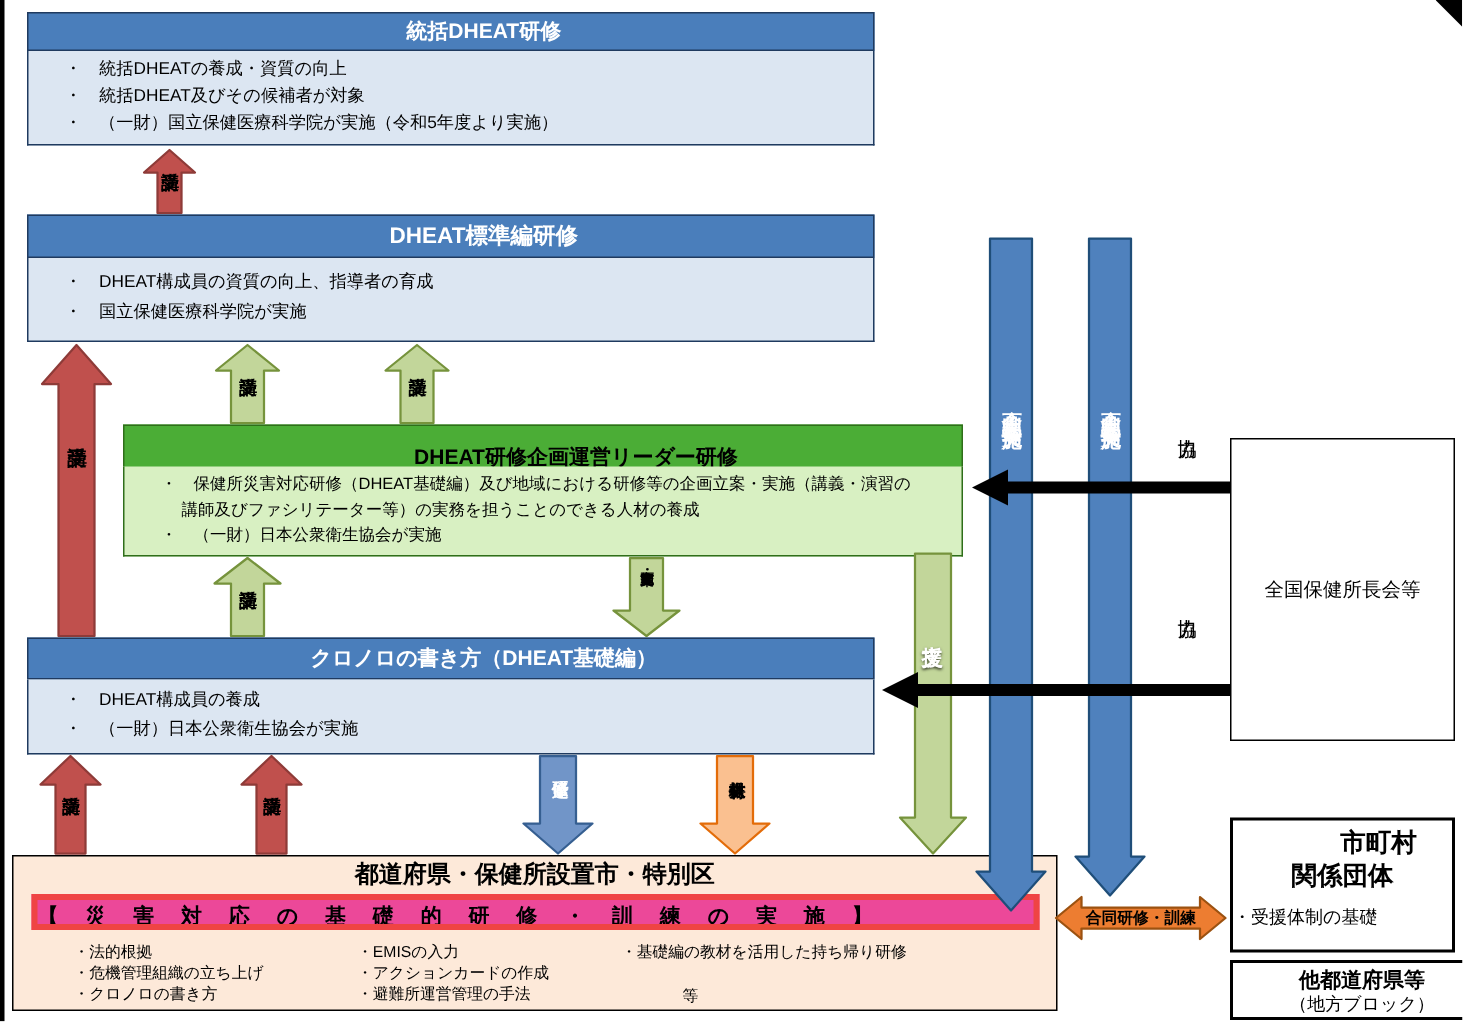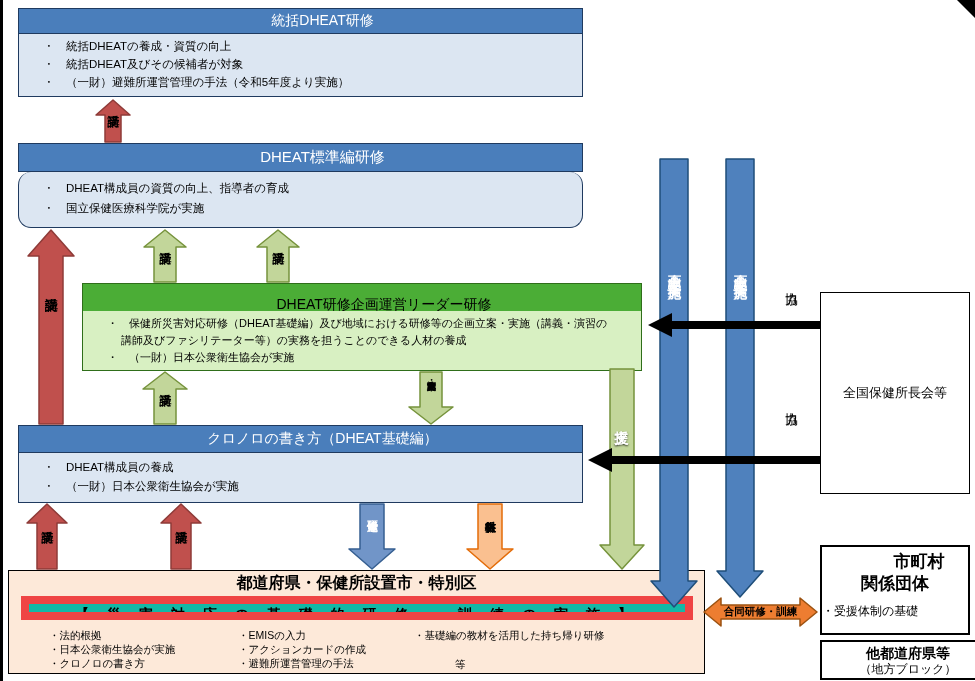--- a/index.html
+++ b/index.html
@@ -1,20 +1,20 @@
 <!DOCTYPE html>
 <html><head>
 <meta charset="utf-8">
 <style>
   html,body{margin:0;padding:0;background:#fff;}
   *{box-sizing:border-box;}
   #canvas{position:relative;width:975px;height:681px;background:#fff;overflow:hidden;
           font-family:"Liberation Sans","DejaVu Sans",sans-serif;color:#000;}
   .abs{position:absolute;}
-  .hdr{position:absolute;display:flex;align-items:center;justify-content:center;font-weight:normal;padding-left:44px;}
+  .hdr{position:absolute;display:flex;align-items:center;justify-content:center;font-weight:bold;padding-left:44px;}
   .hdr-blue{background:#4a7ebb;color:#fff;border:1.4px solid #1f3a5f;}
   .hdr-green{background:#4bad36;color:#000;border:1.4px solid #2f6e1a;}
   .bdy{position:absolute;padding:3px 24px;}
   .bdy-blue{background:#dce6f2;border:1.4px solid #1f3a5f;border-top:none;}
   .bdy-green{background:#d8f0c2;border:1.4px solid #2f6e1a;border-top:none;}
   .bl{font-size:11.5px;line-height:18px;padding-left:14px;text-indent:-14px;}
   .bl-sm{font-size:11px;line-height:17px;}
   .vlab{position:absolute;writing-mode:vertical-rl;text-orientation:upright;font-weight:bold;
         left:50%;transform:translateX(-50%);white-space:nowrap;}
   .arrow{position:absolute;}
@@ -30,32 +30,32 @@
 
 <div id="canvas">
 
   <div class="edge"></div>
   <div class="corner"></div>
 
   <div class="hdr hdr-blue" style="left:18px;top:8px;width:565px;height:26px;font-size:14px;">統括DHEAT研修</div>
   <div class="bdy bdy-blue" style="left:18px;top:34px;width:565px;height:63px;">
     <div class="bl">・　統括DHEATの養成・資質の向上</div>
     <div class="bl">・　統括DHEAT及びその候補者が対象</div>
-    <div class="bl">・　（一財）避難所運営管理の手法（令和5年度より実施）</div>
+    <div class="bl">・　（一財）国立保健医療科学院が実施（令和5年度より実施）</div>
   </div>
 
   <div class="arrow" style="left:95px;top:99px;width:36px;height:44px;">
     <svg width="36" height="44" viewBox="0 0 36 44">
       <polygon points="18,1 35,16 26,16 26,43 10,43 10,16 1,16" fill="#c0504d" stroke="#8e3b38" stroke-width="1.5" stroke-linejoin="round"></polygon>
     </svg>
     <span class="vlab" style="top:6px;font-size:12px;">受講</span>
   </div>
 
   <div class="hdr hdr-blue" style="left:18px;top:143px;width:565px;height:29px;font-size:15px;">DHEAT標準編研修</div>
-  <div class="bdy bdy-blue" style="left:18px;top:172px;width:565px;height:56px;padding-top:6px;border-radius:13px;">
+  <div class="bdy bdy-blue" style="left:18px;top:172px;width:565px;height:56px;padding-top:6px;">
     <div class="bl" style="line-height:20px;">・　DHEAT構成員の資質の向上、指導者の育成</div>
     <div class="bl" style="line-height:20px;">・　国立保健医療科学院が実施</div>
   </div>
 
   <div class="arrow" style="left:27px;top:229px;width:48px;height:196px;">
     <svg width="48" height="196" viewBox="0 0 48 196">
       <polygon points="24,1 47,27 36,27 36,195 12,195 12,27 1,27" fill="#c0504d" stroke="#8e3b38" stroke-width="1.5" stroke-linejoin="round"></polygon>
     </svg>
     <span class="vlab" style="top:58px;font-size:13px;">受講</span>
   </div>
@@ -121,25 +121,25 @@
 
   <div class="arrow" style="left:466px;top:503px;width:48px;height:67px;">
     <svg width="48" height="67" viewBox="0 0 48 67">
       <polygon points="12,1 36,1 36,46 47,46 24,66 1,46 12,46" fill="#fac090" stroke="#e36c09" stroke-width="1.5" stroke-linejoin="round"></polygon>
     </svg>
     <span class="vlab" style="top:9px;font-size:11px;">教材提供</span>
   </div>
 
   <div class="abs" style="left:8px;top:570px;width:697px;height:104px;background:#fde9d9;border:1.5px solid #000;padding-left:40px;">
     <div class="abs" style="left:0;top:2px;width:100%;text-align:center;font-size:16px;font-weight:bold;">都道府県・保健所設置市・特別区</div>
-    <div class="abs" style="left:12px;top:25px;width:672px;height:24px;background:#14b8a6;border:8px solid #ef4444;
-         text-align:center;font-size:14px;font-weight:bold;line-height:20px;letter-spacing:7px;overflow:hidden;">【 災 害 対 応 の 基 礎 的 研 修 ・ 訓 練 の 実 施 】</div>
+    <div class="abs" style="left:12px;top:25px;width:672px;height:24px;background:#ec4899;border:4px solid #ef4444;
+         text-align:left;font-size:14px;font-weight:bold;line-height:20px;letter-spacing:7px;overflow:hidden;">【 災 害 対 応 の 基 礎 的 研 修 ・ 訓 練 の 実 施 】</div>
     <div class="bbox-col" style="left:40px;top:57px;">
       <div>・法的根拠</div>
-      <div>・日本公衆衛生協会が実施</div>
+      <div>・危機管理組織の立ち上げ</div>
       <div>・クロノロの書き方</div>
     </div>
     <div class="bbox-col" style="left:229px;top:57px;">
       <div>・EMISの入力</div>
       <div>・アクションカードの作成</div>
       <div>・避難所運営管理の手法</div>
     </div>
     <div class="bbox-col" style="left:405px;top:57px;">
       <div>・基礎編の教材を活用した持ち帰り研修</div>
     </div>

